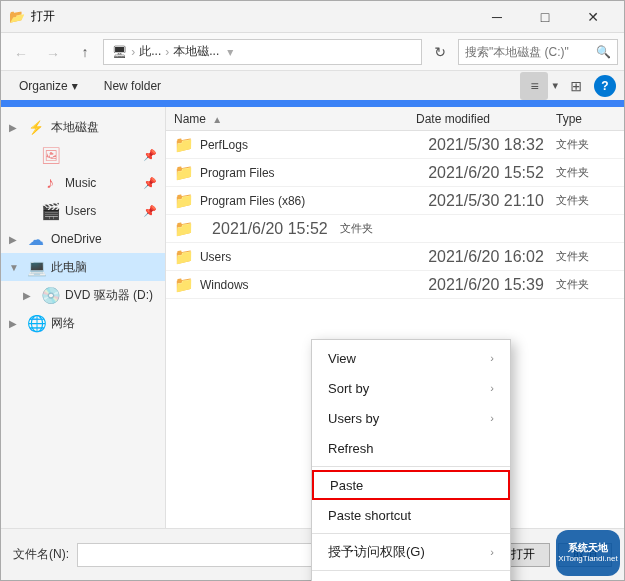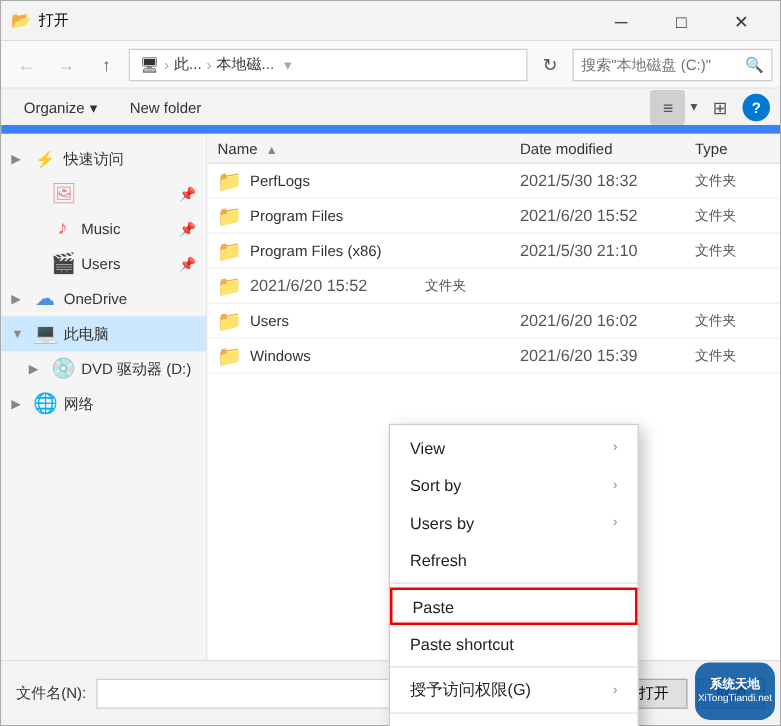--- a/index.html
+++ b/index.html
@@ -247,21 +247,21 @@
       font-size: 12px;
       color: #333;
       cursor: pointer;
       border-bottom: 1px solid #f0f0f0;
     }
     .file-row .file-icon {
       margin-right: 6px;
       font-size: 16px;
     }
     .file-name { flex: 1; min-width: 120px; }
-    .file-date { width: 140px; font-size: 13px; color: #555; }
+    .file-date { width: 140px; font-size: 16px; color: #555; text-align: center; }
     .file-type { width: 60px; font-size: 11px; color: #555; }
 
     
     .bottom-bar {
       height: 52px;
       background: #f3f3f3;
       border-top: 1px solid #e0e0e0;
       display: flex;
       align-items: center;
       padding: 0 12px;
@@ -410,21 +410,21 @@
     </div>
   </div>
 
   <div class="main-content">
 
     <div class="sidebar">
 
       <div class="sidebar-item">
         <span class="expand-arrow">▶</span>
         <span class="item-icon quick-access">⚡</span>
-        <span>快速访问</span>
+        <span>本地磁盘</span>
       </div>
       <div class="sidebar-item indent">
         <span class="expand-arrow"></span>
         <span class="item-icon pictures">🖼</span>
         <span></span>
         <span style="margin-left:auto;font-size:11px;color:#aaa">📌</span>
       </div>
       <div class="sidebar-item indent">
         <span class="expand-arrow"></span>
         <span class="item-icon music">♪</span>

